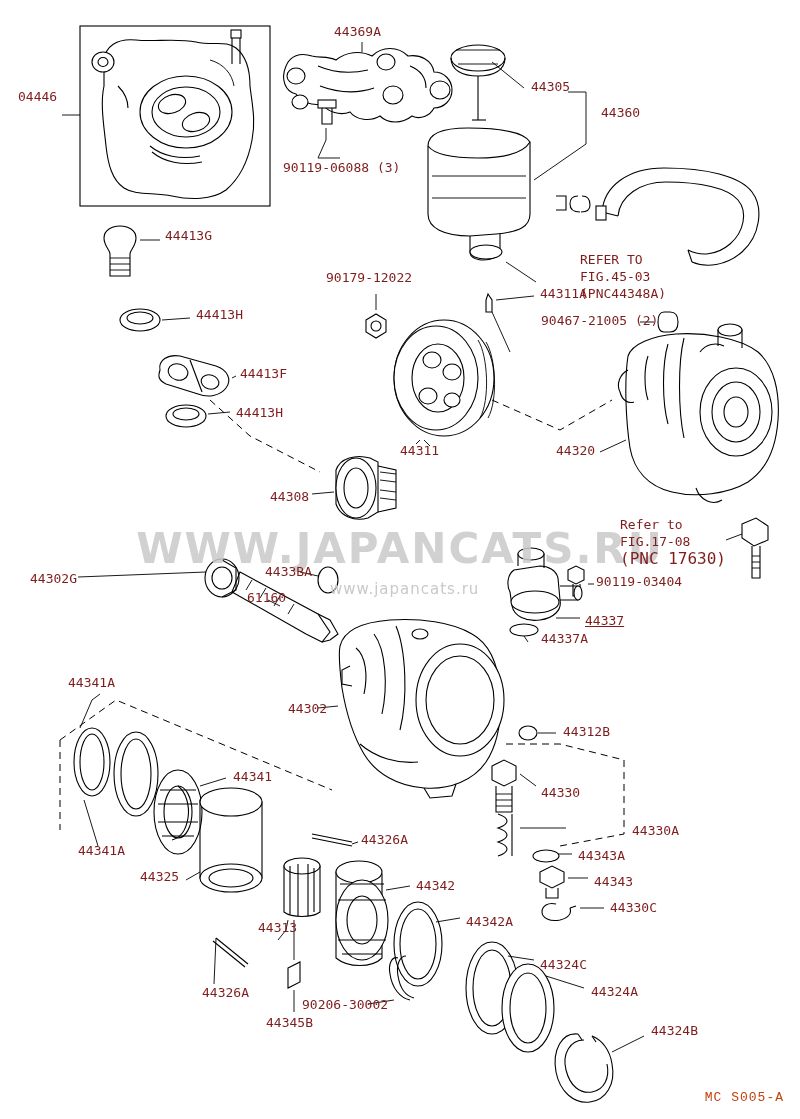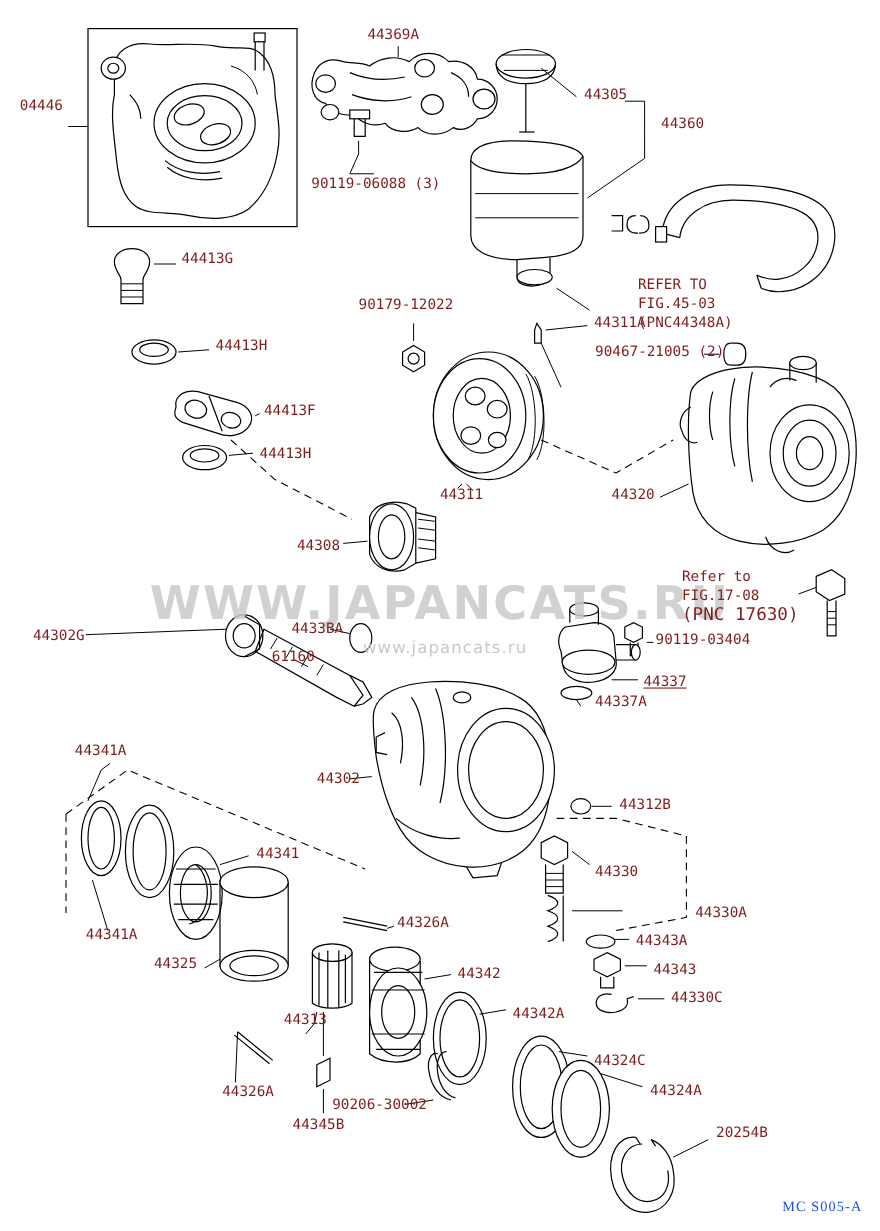--- a/index.html
+++ b/index.html
@@ -29,22 +29,22 @@
     font-size: 16px;
   }
   .lbl.multi {
     line-height: 15px;
   }
   .footer {
     position: absolute;
     right: 16px;
     bottom: 14px;
     font-size: 13px;
-    font-family: Liberation Serif, serif;
-    color: #1d4ed8;
+    font-family: Liberation Mono, monospace;
+    color: #c2410c;
     letter-spacing: 1px;
   }
   .watermark {
     position: absolute;
     left: 0;
     top: 524px;
     width: 800px;
     text-align: center;
     font-family: "DejaVu Sans", sans-serif;
     font-size: 42px;
@@ -416,21 +416,21 @@
   <div class="lbl" style="left:541px; top:785px;">44330</div>
   <div class="lbl" style="left:600px; top:823px;margin-left:32px;">44330A</div>
   <div class="lbl" style="left:578px; top:848px;">44343A</div>
   <div class="lbl" style="left:594px; top:874px;">44343</div>
   <div class="lbl" style="left:610px; top:900px;">44330C</div>
   <div class="lbl" style="left:416px; top:878px;">44342</div>
   <div class="lbl" style="left:466px; top:914px;">44342A</div>
   <div class="lbl" style="left:258px; top:920px;">44313</div>
   <div class="lbl" style="left:540px; top:957px;">44324C</div>
   <div class="lbl" style="left:591px; top:984px;">44324A</div>
-  <div class="lbl" style="left:651px; top:1023px;">20254B</div>
+  <div class="lbl" style="left:651px; top:1023px;">44324B</div>
   <div class="lbl" style="left:202px; top:985px;">44326A</div>
   <div class="lbl" style="left:302px; top:997px;">90206-30002</div>
   <div class="lbl" style="left:266px; top:1015px;">44345B</div>
 
   <div class="lbl multi" style="left:580px; top:252px;">REFER TO</div>
   <div class="lbl multi" style="left:580px; top:269px;">FIG.45-03</div>
   <div class="lbl multi" style="left:580px; top:286px;">(PNC44348A)</div>
 
   <div class="lbl multi" style="left:620px; top:517px;">Refer to</div>
   <div class="lbl multi" style="left:620px; top:534px;">FIG.17-08</div>

